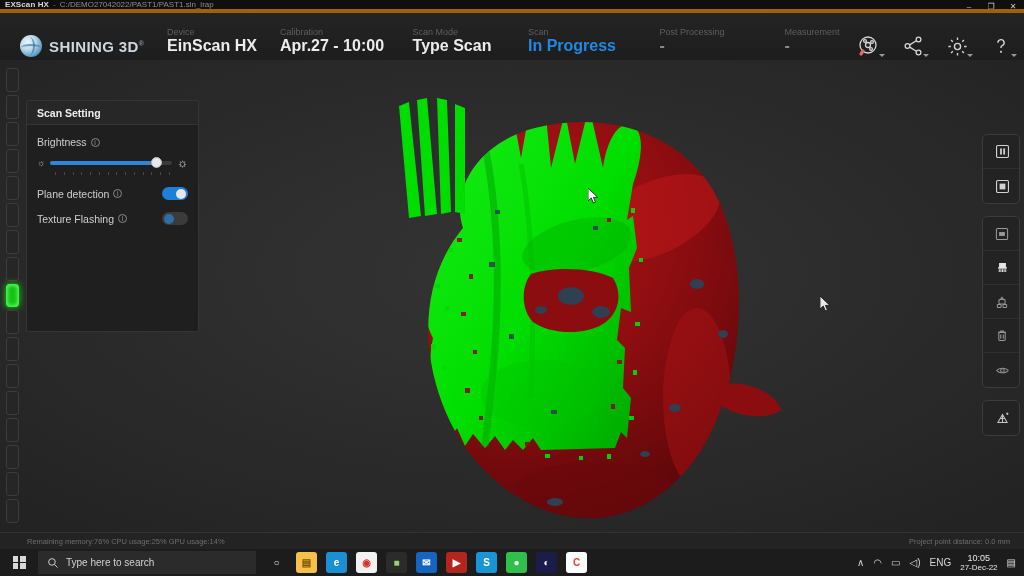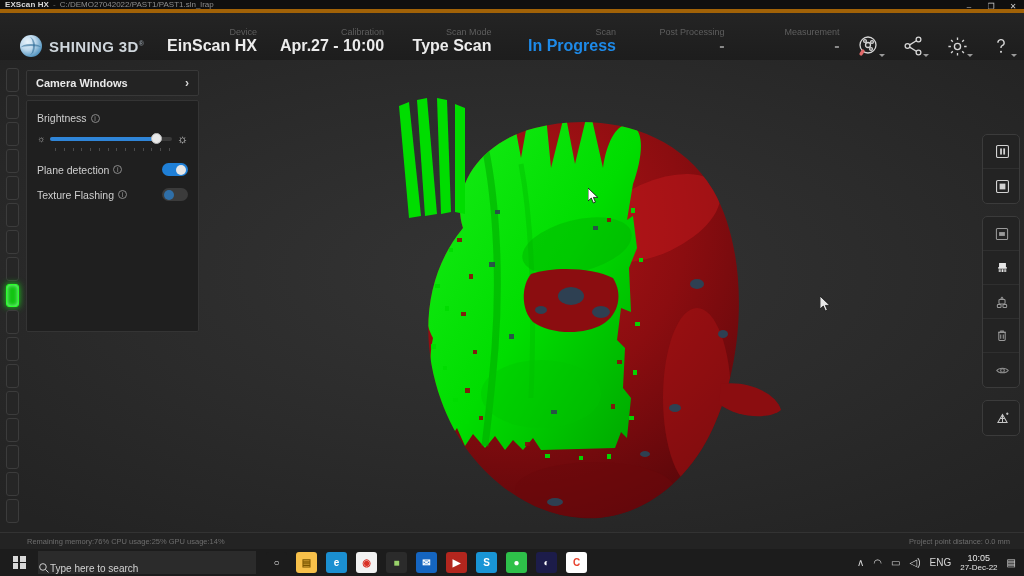--- a/index.html
+++ b/index.html
@@ -35,21 +35,21 @@
     position: relative; overflow: hidden; }
   .logo-globe:before { content:""; position:absolute; left:4px; top:2px; width:9px; height:18px;
     border-right:2px solid #2d6c96; border-radius:50%; opacity:.6;}
   .logo-globe:after { content:""; position:absolute; left:1px; top:9px; width:20px; height:5px;
     border-top:2px solid #2d6c96; border-radius:50%; opacity:.6;}
   .logo-text { font-size: 15px; font-weight: bold; color: #cfd6dc; letter-spacing: .4px; }
   .logo-text sup { font-size: 7px; vertical-align: super; color: #8d969e; }
 
   
   .steps { position: absolute; left: 150px; top: 13px; width: 740px; height: 47px; }
-  .step { position: absolute; top: 0; text-align: right; transform: translateX(-50%); }
+  .step { position: absolute; top: 0; text-align: left; transform: translateX(-50%); }
   .step-title { font-size: 9px; color: #5e5e5e; line-height: 12px; white-space: nowrap; }
   .step-val { font-size: 16px; font-weight: bold; color: #ececec; line-height: 15px; white-space: nowrap; }
   .step.active .step-val { color: #1e8ae8; }
   .step.muted .step-val { color: #8a8a8a; }
 
   .track { position: absolute; left: 0; top: 59px; width: 1024px; height: 2px; background: #4c4c4c; }
   .node { position: absolute; top: 53px; width: 13px; height: 13px; border-radius: 50%;
           background: #6e6e6e; transform: translateX(-50%); }
   .node.current { width: 19px; height: 19px; top: 50px; background: transparent;
           border: 3px solid #e9e9e9; box-shadow: 0 0 4px rgba(255,255,255,.25); }
@@ -138,22 +138,22 @@
   .sb-mid { position: absolute; left: 300px; top: 4px; font-size: 7.5px; color: #6d6d6d; white-space: nowrap; }
   .sb-right { position: absolute; right: 14px; top: 4px; font-size: 7.5px; color: #6d6d6d; white-space: nowrap; }
 
   
   .taskbar { position: absolute; top: 549px; left: 0; width: 1024px; height: 27px;
              background: #1c1c1c; display: flex; align-items: center; }
   .tb-start { width: 38px; height: 27px; display: flex; align-items: center; justify-content: center; }
   .win-logo { width: 13px; height: 13px; display: grid; grid-template-columns: 1fr 1fr;
               grid-template-rows: 1fr 1fr; gap: 1.5px; }
   .win-logo i { background: #d8d8d8; display: block; }
-  .tb-search { width: 218px; height: 23px; background: #2b2b2b; display: flex; align-items: flex-end;
-               }
+  .tb-search { width: 218px; height: 23px; background: #2b2b2b; display: flex; align-items: center;
+               gap: 7px; padding-left: 9px; }
   .tb-search .ph { font-size: 10px; color: #d2d2d2; }
   .tb-apps { display: flex; align-items: center; gap: 9px; margin-left: 10px; }
   .app-ico { width: 21px; height: 21px; border-radius: 3px; display: flex; align-items: center;
              justify-content: center; font-size: 10px; font-weight: bold; color: #fff; }
   .tb-tray { position: absolute; right: 0; top: 0; height: 27px; display: flex;
              align-items: center; gap: 9px; padding-right: 8px; }
   .tray-ico { color: #d6d6d6; font-size: 10px; }
   .clock { text-align: center; line-height: 10px; color: #e6e6e6; }
   .clock .t { font-size: 9px; }
   .clock .d { font-size: 8px; }
@@ -391,26 +391,25 @@
       <svg width="11" height="16" viewBox="0 0 11 16">
         <path d="M0 0 L0 13 L3.3 10 L5.4 15 L7.4 14.1 L5.4 9.4 L9.8 9.4 Z" fill="#fff" stroke="#111" stroke-width=".8"></path>
       </svg>
     </div>
     <div class="cursor-arrow2">
       <svg width="11" height="16" viewBox="0 0 11 16">
         <path d="M0 0 L0 13 L3.3 10 L5.4 15 L7.4 14.1 L5.4 9.4 L9.8 9.4 Z" fill="#e8e8e8" stroke="#111" stroke-width=".8"></path>
       </svg>
     </div>
 
-    <div class="panel-cam">
-      <span class="ttl">Camera Windows</span>
-      <span class="chev">›</span>
-    </div>
 
     <div class="panel-scan">
+      <div class="ps-head">
+        <span>Scan Setting</span>
+      </div>
       <div class="ps-body">
 
         <div class="row-lbl">
           <span>Brightness</span>
           <span class="info-i">i</span>
         </div>
 
         <div class="slider-row">
           <span class="sun-s">☼</span>
           <div class="track-s">

